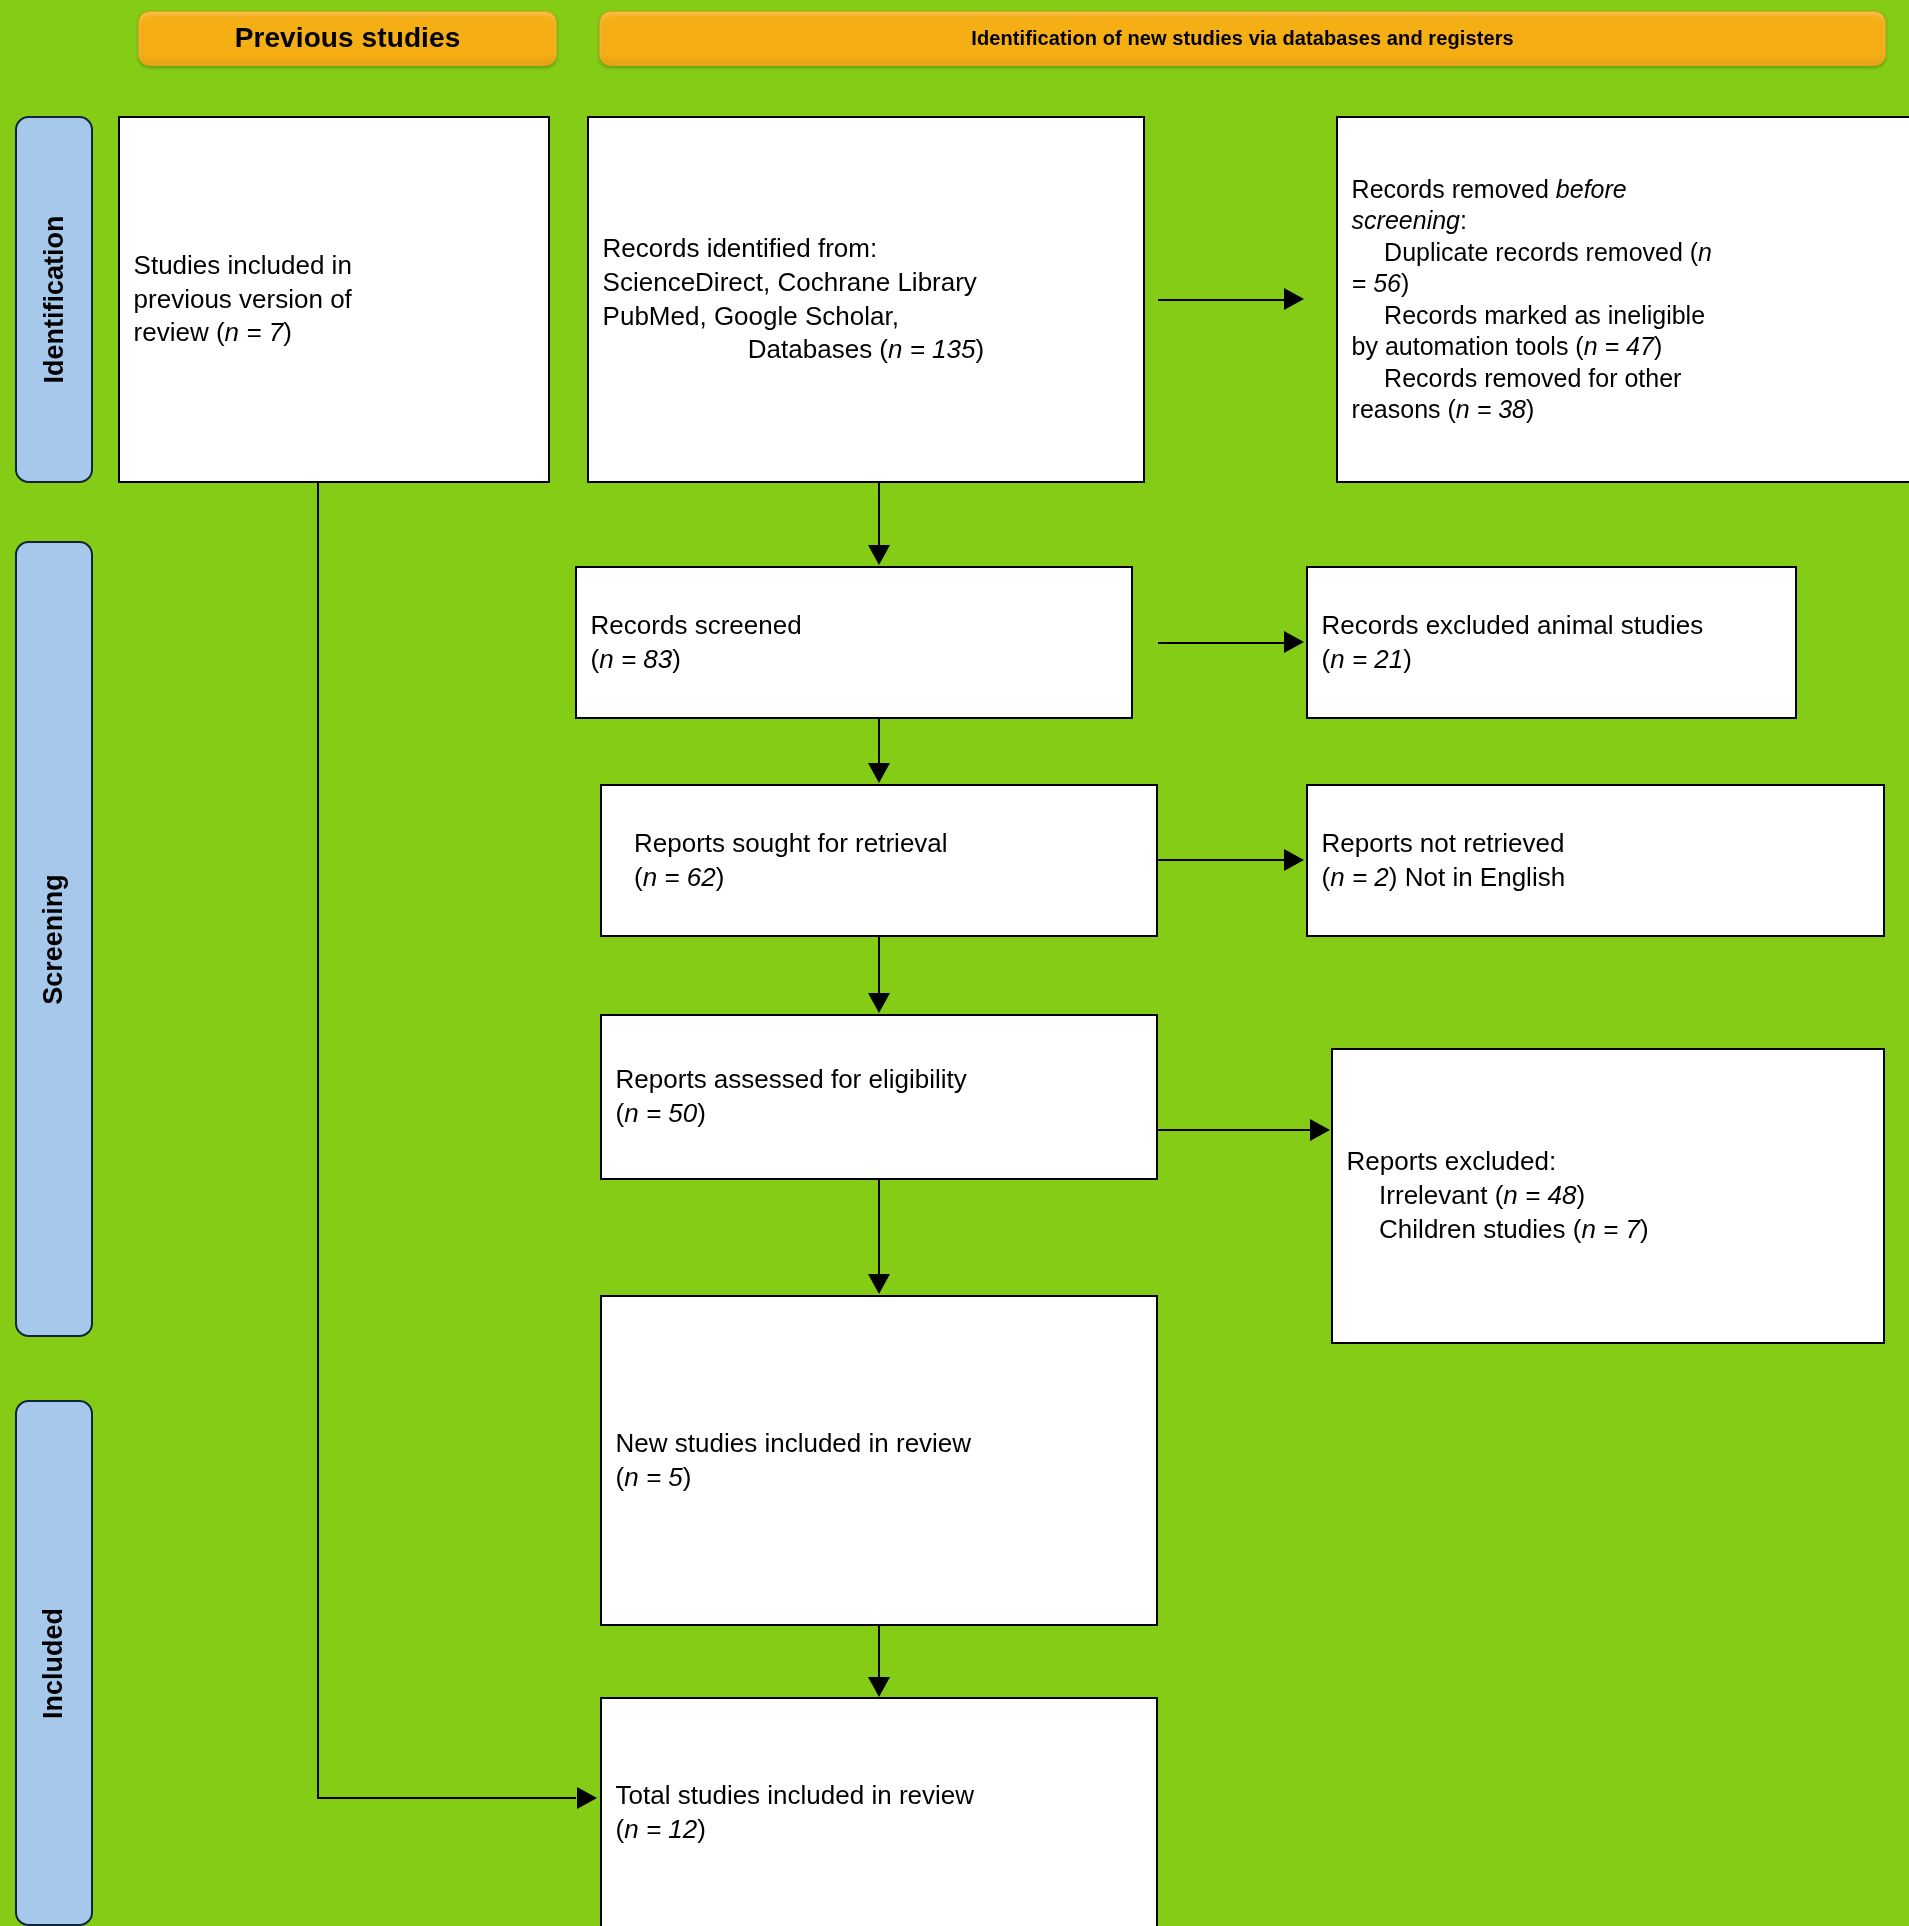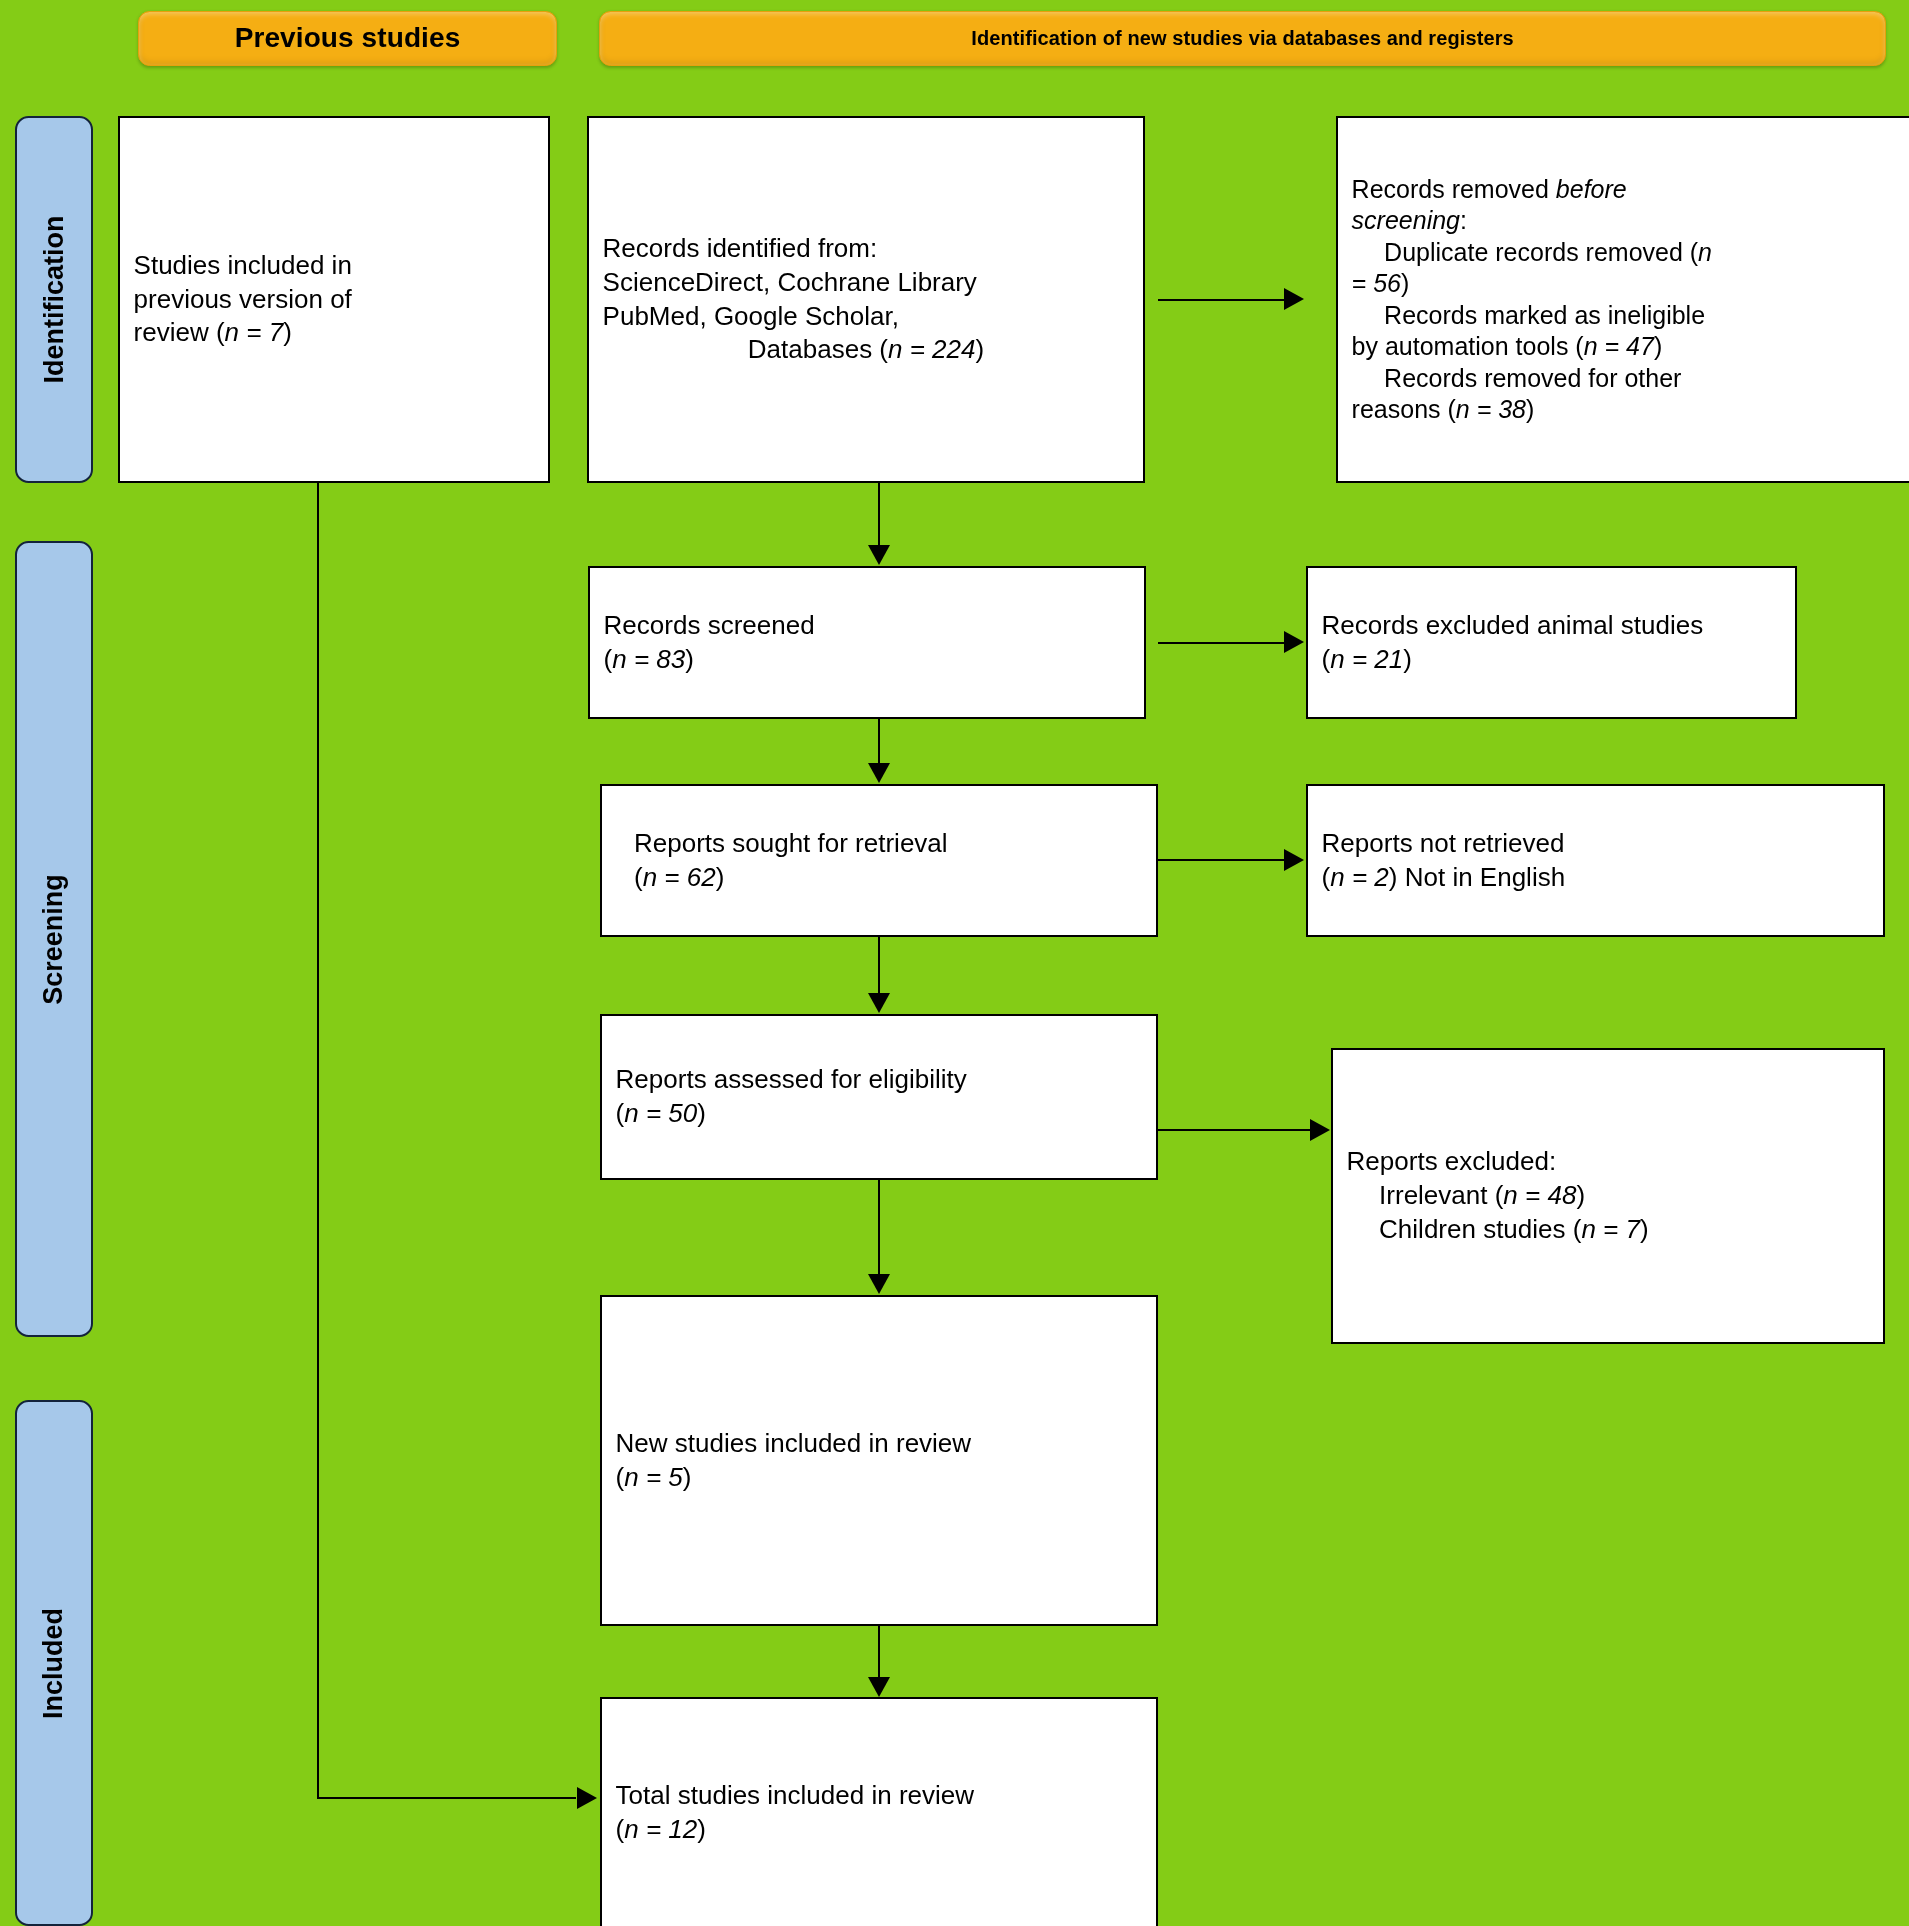--- a/index.html
+++ b/index.html
@@ -132,38 +132,38 @@
       <span>previous version of</span><br>
       <span>review (</span><span class="ital">n</span><span class="ital"> = 7</span><span>)</span>
     </div>
   </div>
 
   <div class="box center-text" style="left:587px; top:116px; width:558px; height:367px;">
     <div class="box-text">
       <div style="text-align:left;"><span>Records identified from:</span></div>
       <div style="text-align:left;"><span>ScienceDirect, Cochrane Library</span></div>
       <div style="text-align:left;"><span>PubMed, Google Scholar,</span></div>
-      <div style="text-align:center;"><span>Databases (</span><span class="ital">n</span><span class="ital"> = 224</span><span>)</span></div>
+      <div style="text-align:center;"><span>Databases (</span><span class="ital">n</span><span class="ital"> = 135</span><span>)</span></div>
     </div>
   </div>
 
   <div class="box" style="left:1336px; top:116px; width:579px; height:367px;">
     <div class="box-text" style="font-size:25px; line-height:1.26;">
       <span>Records removed </span><span class="ital">before</span><br>
       <span class="ital">screening</span><span>:</span><br>
       <span class="indent">Duplicate records removed (</span><span class="ital">n</span><br>
       <span class="ital">= 56</span><span>)</span><br>
       <span class="indent">Records marked as ineligible</span><br>
       <span>by automation tools (</span><span class="ital">n = 47</span><span>)</span><br>
       <span class="indent">Records removed for other</span><br>
       <span>reasons (</span><span class="ital">n = 38</span><span>)</span>
     </div>
   </div>
 
-  <div class="box" style="left:588px; top:566px; width:558px; height:153px;">
+  <div class="box" style="left:575px; top:566px; width:558px; height:153px;">
     <div class="box-text">
       <span>Records screened</span><br>
       <span>(</span><span class="ital">n = 83</span><span>)</span>
     </div>
   </div>
 
   <div class="box" style="left:1306px; top:566px; width:491px; height:153px;">
     <div class="box-text">
       <span>Records excluded animal studies</span><br>
       <span>(</span><span class="ital">n = 21</span><span>)</span>

